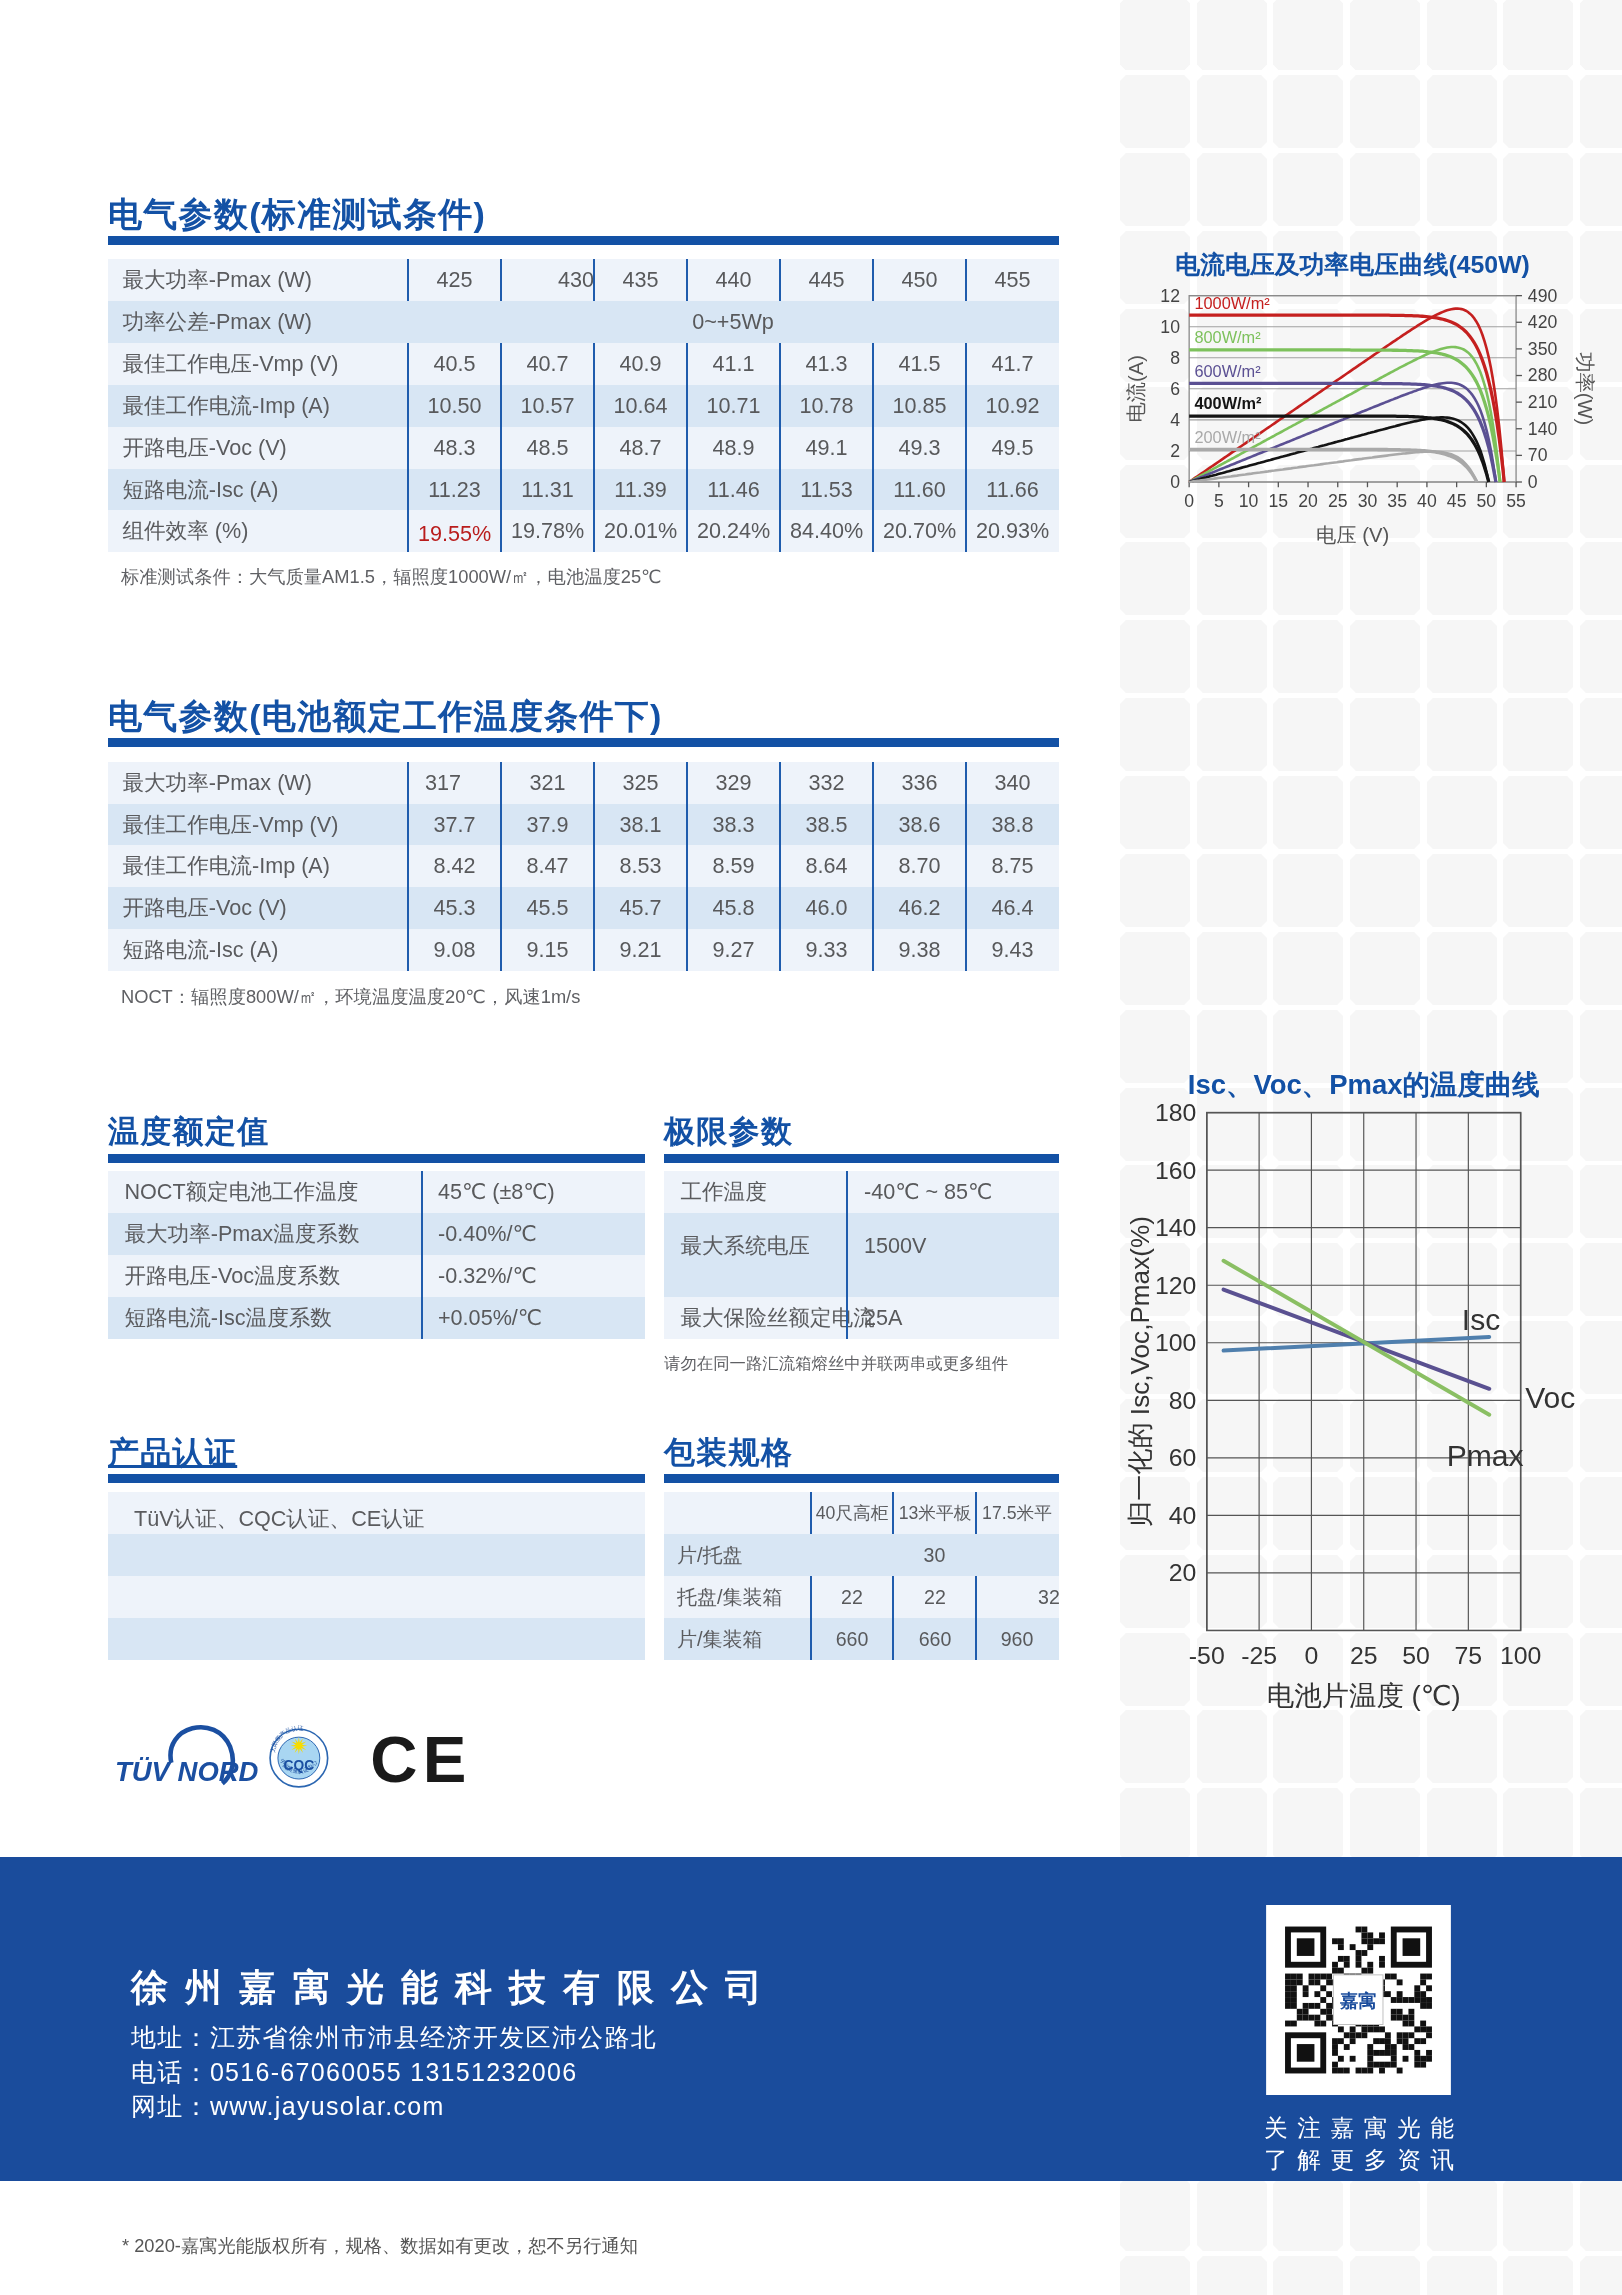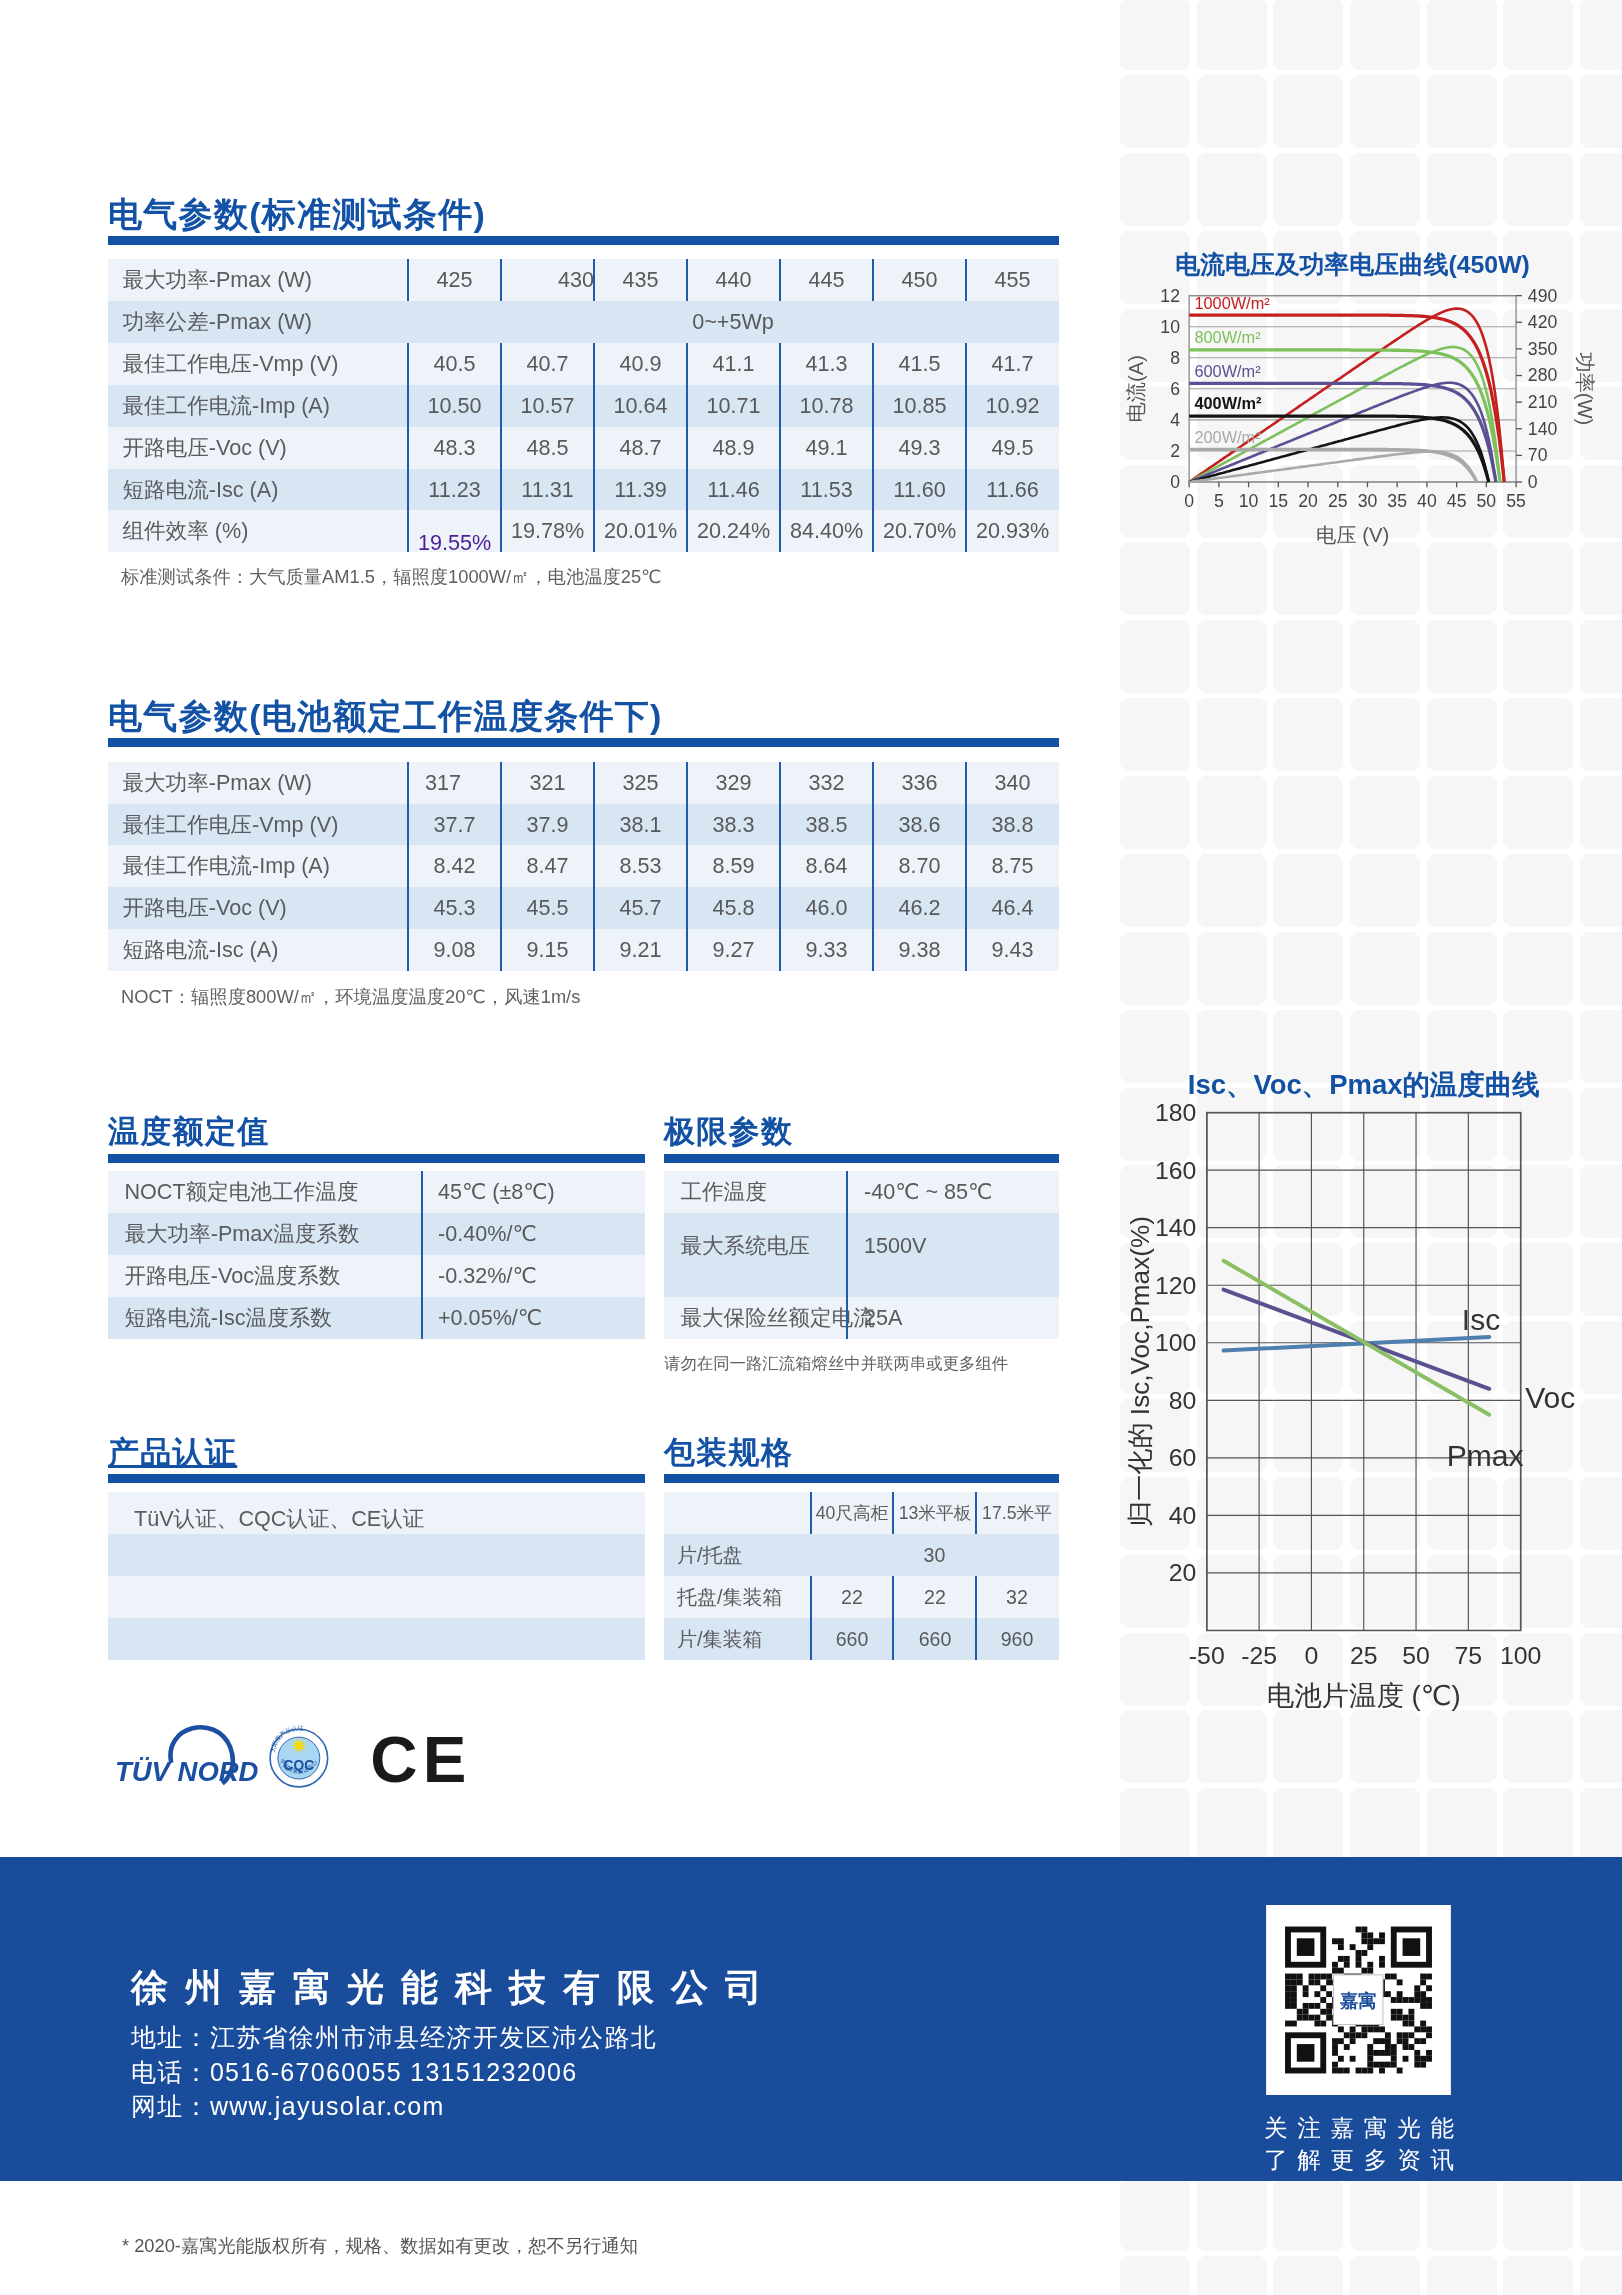--- a/index.html
+++ b/index.html
@@ -320,21 +320,21 @@
         <div style="position: absolute; left: 299px; top: 0px; width: 2px; height: 42px; background: rgb(31, 92, 173);"></div>
         <div style="position: absolute; left: 392px; top: 0px; width: 2px; height: 42px; background: rgb(31, 92, 173);"></div>
         <div style="position: absolute; left: 485px; top: 0px; width: 2px; height: 42px; background: rgb(31, 92, 173);"></div>
         <div style="position: absolute; left: 578px; top: 0px; width: 2px; height: 42px; background: rgb(31, 92, 173);"></div>
         <div style="position: absolute; left: 671px; top: 0px; width: 2px; height: 42px; background: rgb(31, 92, 173);"></div>
         <div style="position: absolute; left: 764px; top: 0px; width: 2px; height: 42px; background: rgb(31, 92, 173);"></div>
         <div style="position: absolute; left: 857px; top: 0px; width: 2px; height: 42px; background: rgb(31, 92, 173);"></div>
       </div>
       <div style="position: absolute; left: 108px; top: 510px; width: 951px; height: 42px; background: rgb(238, 243, 250);">
         <div style="position: absolute; left: 14.4px; top: 0px; width: 286px; height: 42px; line-height: 42px; font-size: 21.6px; color: rgb(90, 91, 94); white-space: nowrap;">组件效率  (%)</div>
-        <div style="position: absolute; left: 300px; top: 12px; width: 93px; height: 42px; line-height: 42px; font-size: 21.6px; color: #4c1d95; text-align: center;">19.55%</div>
+        <div style="position: absolute; left: 300px; top: 3px; width: 93px; height: 42px; line-height: 42px; font-size: 21.6px; color: #b91c1c; text-align: center;">19.55%</div>
         <div style="position: absolute; left: 393px; top: 0px; width: 93px; height: 42px; line-height: 42px; font-size: 21.6px; color: rgb(88, 89, 91); text-align: center;">19.78%</div>
         <div style="position: absolute; left: 486px; top: 0px; width: 93px; height: 42px; line-height: 42px; font-size: 21.6px; color: rgb(88, 89, 91); text-align: center;">20.01%</div>
         <div style="position: absolute; left: 579px; top: 0px; width: 93px; height: 42px; line-height: 42px; font-size: 21.6px; color: rgb(88, 89, 91); text-align: center;">20.24%</div>
         <div style="position: absolute; left: 672px; top: 0px; width: 93px; height: 42px; line-height: 42px; font-size: 21.6px; color: rgb(88, 89, 91); text-align: center;">84.40%</div>
         <div style="position: absolute; left: 765px; top: 0px; width: 93px; height: 42px; line-height: 42px; font-size: 21.6px; color: rgb(88, 89, 91); text-align: center;">20.70%</div>
         <div style="position: absolute; left: 858px; top: 0px; width: 93px; height: 42px; line-height: 42px; font-size: 21.6px; color: rgb(88, 89, 91); text-align: center;">20.93%</div>
         <div style="position: absolute; left: 299px; top: 0px; width: 2px; height: 42px; background: rgb(31, 92, 173);"></div>
         <div style="position: absolute; left: 392px; top: 0px; width: 2px; height: 42px; background: rgb(31, 92, 173);"></div>
         <div style="position: absolute; left: 485px; top: 0px; width: 2px; height: 42px; background: rgb(31, 92, 173);"></div>
         <div style="position: absolute; left: 578px; top: 0px; width: 2px; height: 42px; background: rgb(31, 92, 173);"></div>
@@ -499,21 +499,21 @@
         <div style="position: absolute; left: 311px; top: 0px; width: 2px; height: 42px; background: rgb(31, 92, 173);"></div>
       </div>
       <div style="position: absolute; left: 664px; top: 1534px; width: 395px; height: 42px; background: rgb(216, 230, 244);">
         <div style="position: absolute; left: 13px; top: 0px; height: 42px; line-height: 42px; font-size: 20px; color: rgb(90, 91, 94); white-space: nowrap;">片/托盘</div>
         <div style="position: absolute; left: 147px; top: 0px; width: 247px; height: 42px; line-height: 42px; font-size: 19.6px; color: rgb(88, 89, 91); text-align: center;">30</div>
       </div>
       <div style="position: absolute; left: 664px; top: 1576px; width: 395px; height: 42px; background: rgb(238, 243, 250);">
         <div style="position: absolute; left: 13px; top: 0px; height: 42px; line-height: 42px; font-size: 20px; color: rgb(90, 91, 94); white-space: nowrap;">托盘/集装箱</div>
         <div style="position: absolute; left: 147px; top: 0px; width: 82px; height: 42px; line-height: 42px; font-size: 19.6px; color: rgb(88, 89, 91); text-align: center;">22</div>
         <div style="position: absolute; left: 230px; top: 0px; width: 82px; height: 42px; line-height: 42px; font-size: 19.6px; color: rgb(88, 89, 91); text-align: center;">22</div>
-        <div style="position: absolute; left: 312px; top: 0px; width: 82px; height: 42px; line-height: 42px; font-size: 19.6px; color: rgb(88, 89, 91); text-align: center;">32</div>
+        <div style="position: absolute; left: 312px; top: 0px; width: 82px; height: 42px; line-height: 42px; font-size: 19.6px; color: rgb(88, 89, 91); text-align: center; padding-left: 32px;">32</div>
         <div style="position: absolute; left: 146px; top: 0px; width: 2px; height: 42px; background: rgb(31, 92, 173);"></div>
         <div style="position: absolute; left: 228px; top: 0px; width: 2px; height: 42px; background: rgb(31, 92, 173);"></div>
         <div style="position: absolute; left: 311px; top: 0px; width: 2px; height: 42px; background: rgb(31, 92, 173);"></div>
       </div>
       <div style="position: absolute; left: 664px; top: 1618px; width: 395px; height: 42px; background: rgb(216, 230, 244);">
         <div style="position: absolute; left: 13px; top: 0px; height: 42px; line-height: 42px; font-size: 20px; color: rgb(90, 91, 94); white-space: nowrap;">片/集装箱</div>
         <div style="position: absolute; left: 147px; top: 0px; width: 82px; height: 42px; line-height: 42px; font-size: 19.6px; color: rgb(88, 89, 91); text-align: center;">660</div>
         <div style="position: absolute; left: 230px; top: 0px; width: 82px; height: 42px; line-height: 42px; font-size: 19.6px; color: rgb(88, 89, 91); text-align: center;">660</div>
         <div style="position: absolute; left: 312px; top: 0px; width: 82px; height: 42px; line-height: 42px; font-size: 19.6px; color: rgb(88, 89, 91); text-align: center;">960</div>
         <div style="position: absolute; left: 146px; top: 0px; width: 2px; height: 42px; background: rgb(31, 92, 173);"></div>

